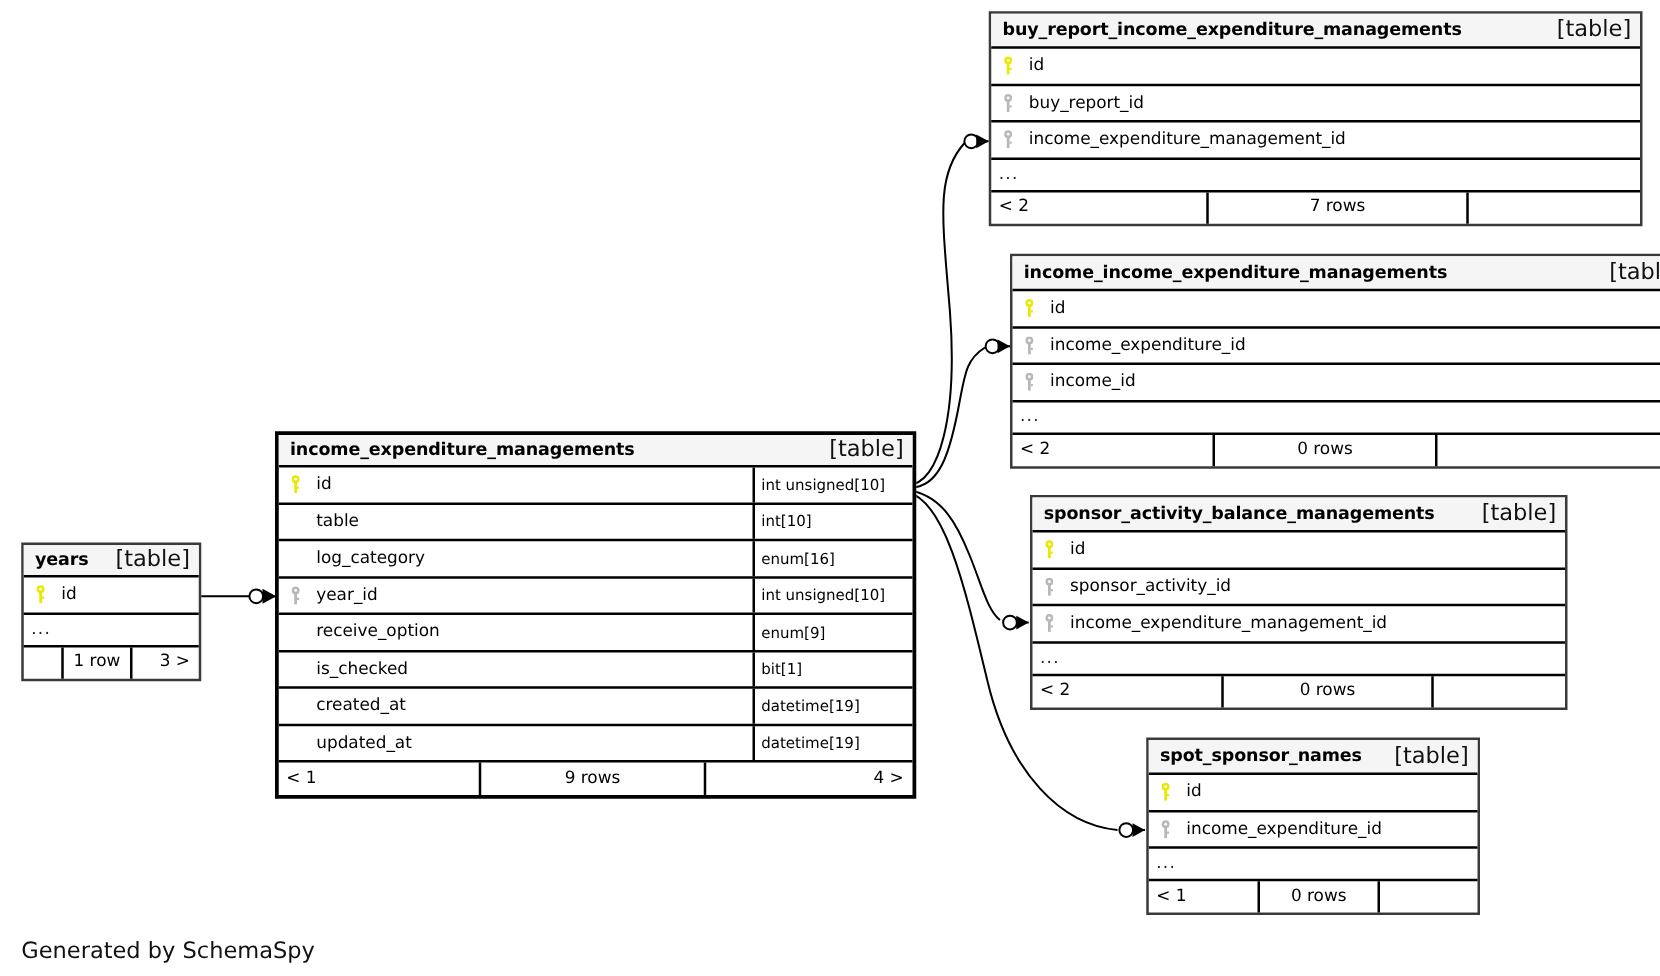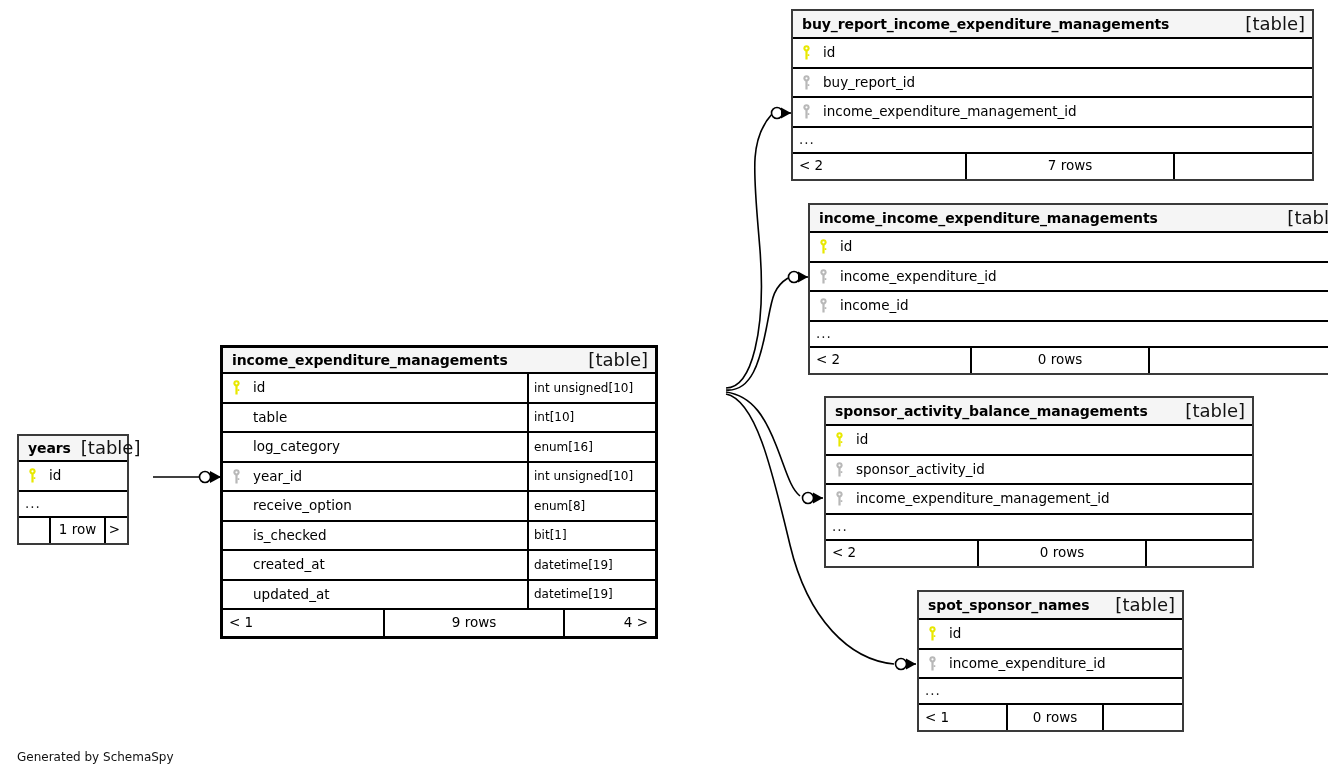--- a/index.html
+++ b/index.html
@@ -139,21 +139,21 @@
   }
   .foot-left   { justify-content: flex-start; padding-left: 6px; }
   .foot-center { justify-content: center; border-left: 2px solid #000000; border-right: 2px solid #000000; }
   .foot-right  { justify-content: flex-end; padding-right: 7px; }
 
   
   .generated {
     position: absolute;
     left: 17px;
     top: 750px;
-    font-size: 12px;
+    font-size: 18px;
     color: #111;
     white-space: nowrap;
   }
 
   svg.keyicon { display: block; }
 </style>
 </head>
 <body>
 
 <div id="canvas">
@@ -390,21 +390,21 @@
       </div>
     </div>
     <div class="ellipsis-row">...</div>
     <div class="tbl-foot">
       <div class="foot-cell foot-left" style="width:87px;">&lt; 1</div>
       <div class="foot-cell foot-center" style="width:98px;">0 rows</div>
       <div class="foot-cell foot-right" style="flex:1;"></div>
     </div>
   </div>
 
-  <div class="tbl primary" style="left:220px; top:345px; width:438px;">
+  <div class="tbl primary" style="left:220px; top:345px; width:513px;">
     <div class="tbl-head" style="height:26px;">
       <span class="tbl-name">income_expenditure_managements</span>
       <span class="tbl-tag">[table]</span>
     </div>
 
     <div class="col-row">
       <div class="col-main">
         <span class="keyslot">
           <svg class="keyicon" width="9" height="15" viewBox="0 0 9 15">
               <circle cx="4.5" cy="3.3" r="3.1" fill="#e8e800"></circle>
@@ -447,21 +447,21 @@
         <span class="col-label">year_id</span>
       </div>
       <div class="col-type" style="width:128px;">int unsigned[10]</div>
     </div>
 
     <div class="col-row">
       <div class="col-main">
         <span class="keyslot"></span>
         <span class="col-label">receive_option</span>
       </div>
-      <div class="col-type" style="width:128px;">enum[8]</div>
+      <div class="col-type" style="width:128px;">enum[9]</div>
     </div>
 
     <div class="col-row">
       <div class="col-main">
         <span class="keyslot"></span>
         <span class="col-label">is_checked</span>
       </div>
       <div class="col-type" style="width:128px;">bit[1]</div>
     </div>
 
@@ -481,21 +481,21 @@
       <div class="col-type" style="width:128px;">datetime[19]</div>
     </div>
 
     <div class="tbl-foot" style="height:26px;">
       <div class="foot-cell foot-left" style="width:160px;">&lt; 1</div>
       <div class="foot-cell foot-center" style="width:182px;">9 rows</div>
       <div class="foot-cell foot-right" style="flex:1;">4 &gt;</div>
     </div>
   </div>
 
-  <div class="tbl" style="left:17px; top:434px; width:112px;">
+  <div class="tbl" style="left:17px; top:434px; width:144px;">
     <div class="tbl-head" style="height:26px;">
       <span class="tbl-name">years</span>
       <span class="tbl-tag">[table]</span>
     </div>
     <div class="col-row">
       <div class="col-main">
         <span class="keyslot">
           <svg class="keyicon" width="9" height="15" viewBox="0 0 9 15">
               <circle cx="4.5" cy="3.3" r="3.1" fill="#e8e800"></circle>
               <circle cx="4.5" cy="3.3" r="1.1" fill="#ffffff"></circle>

